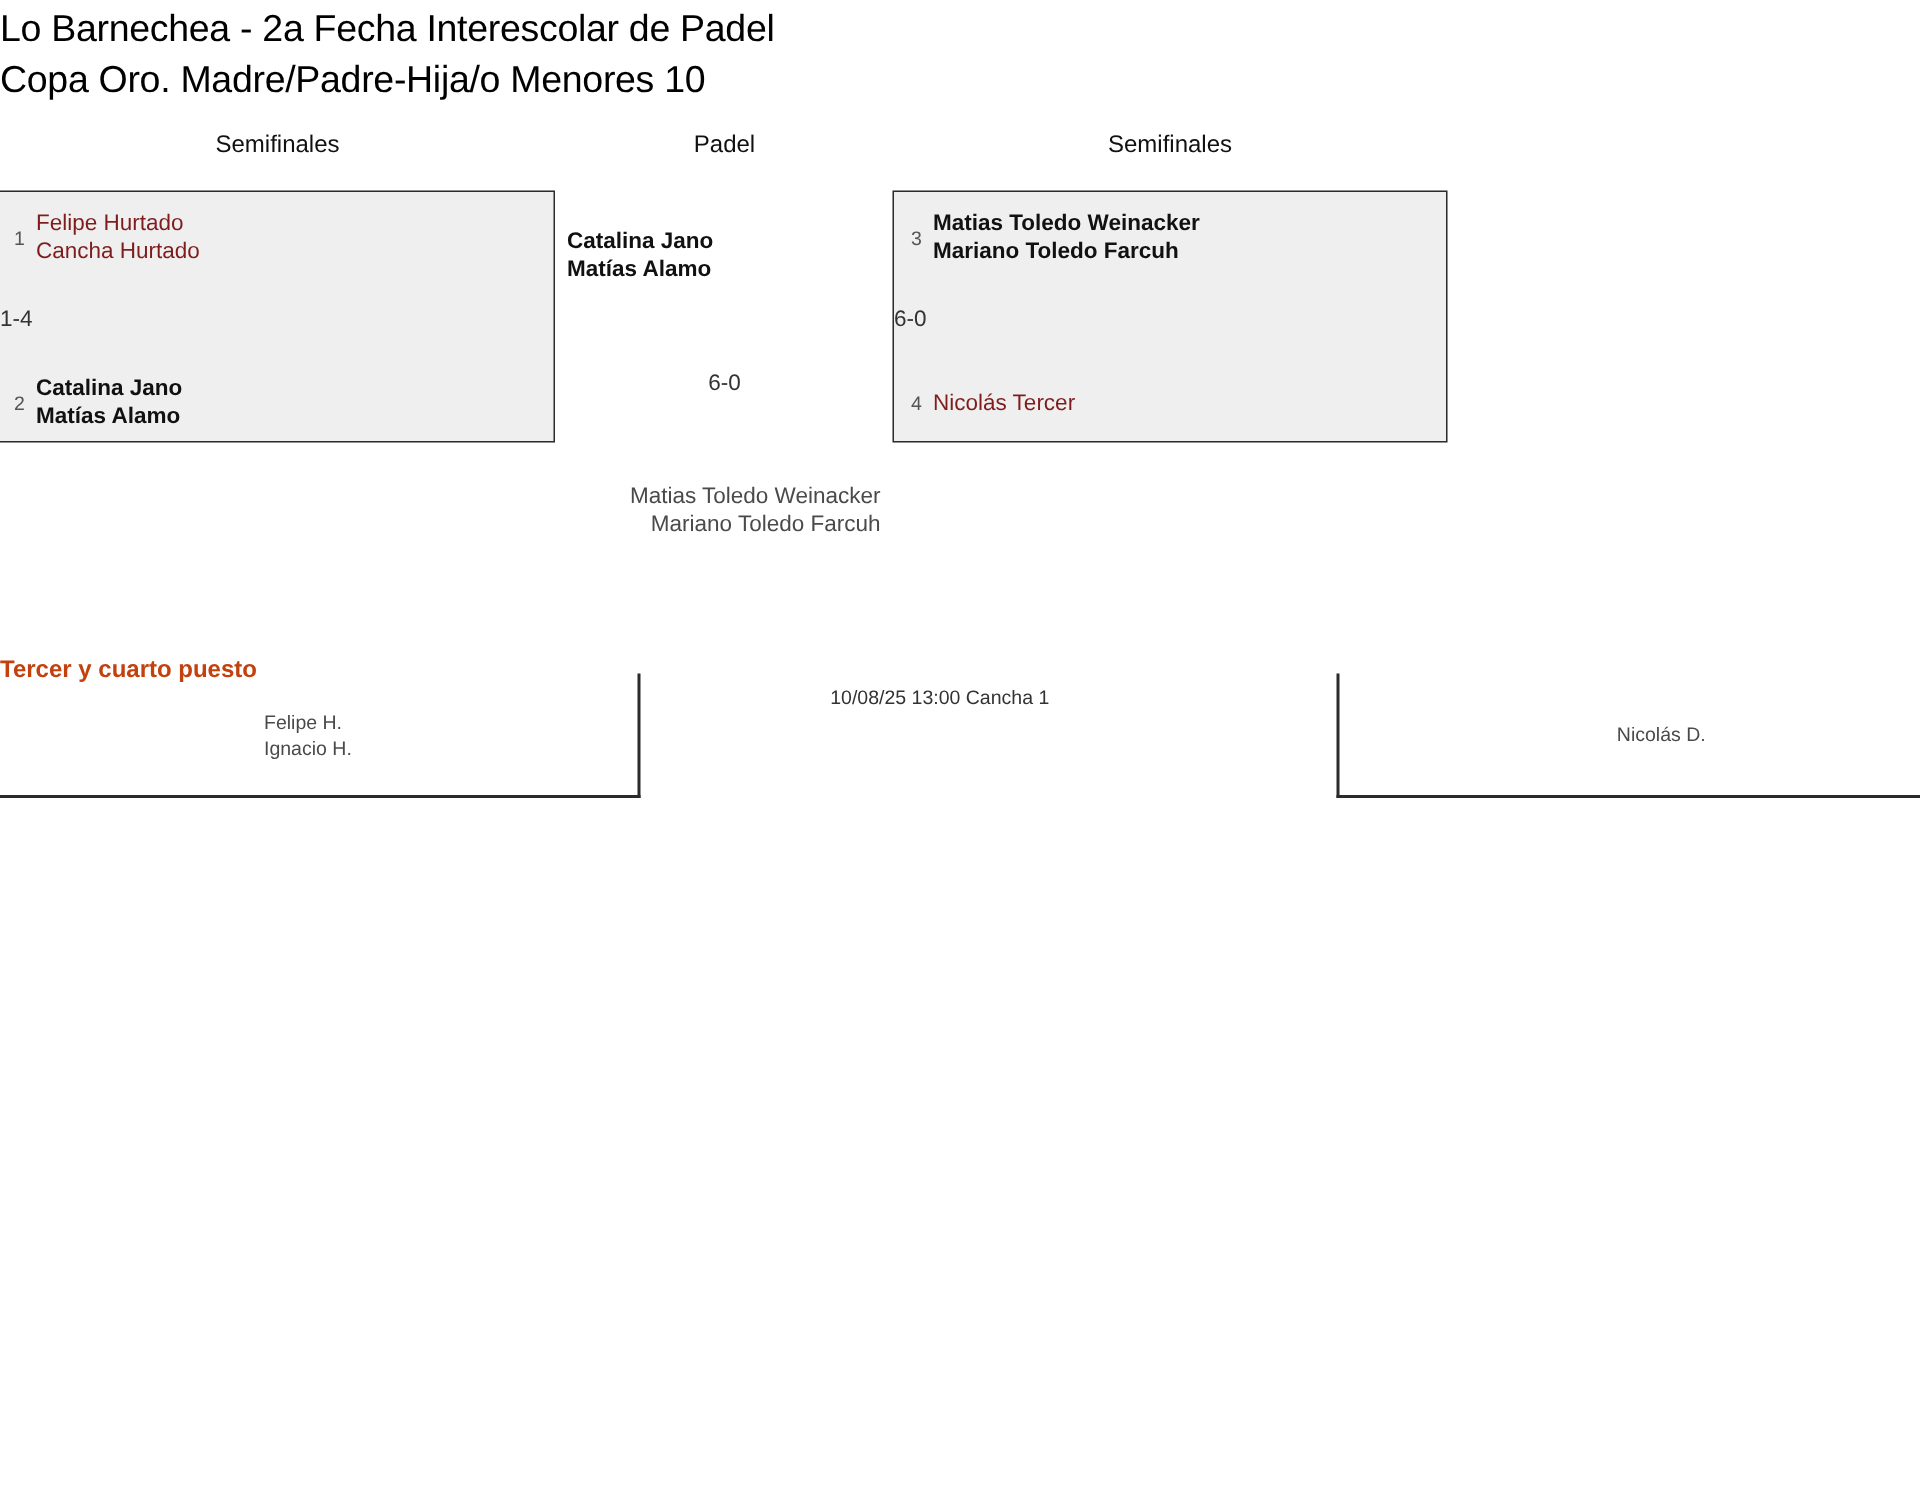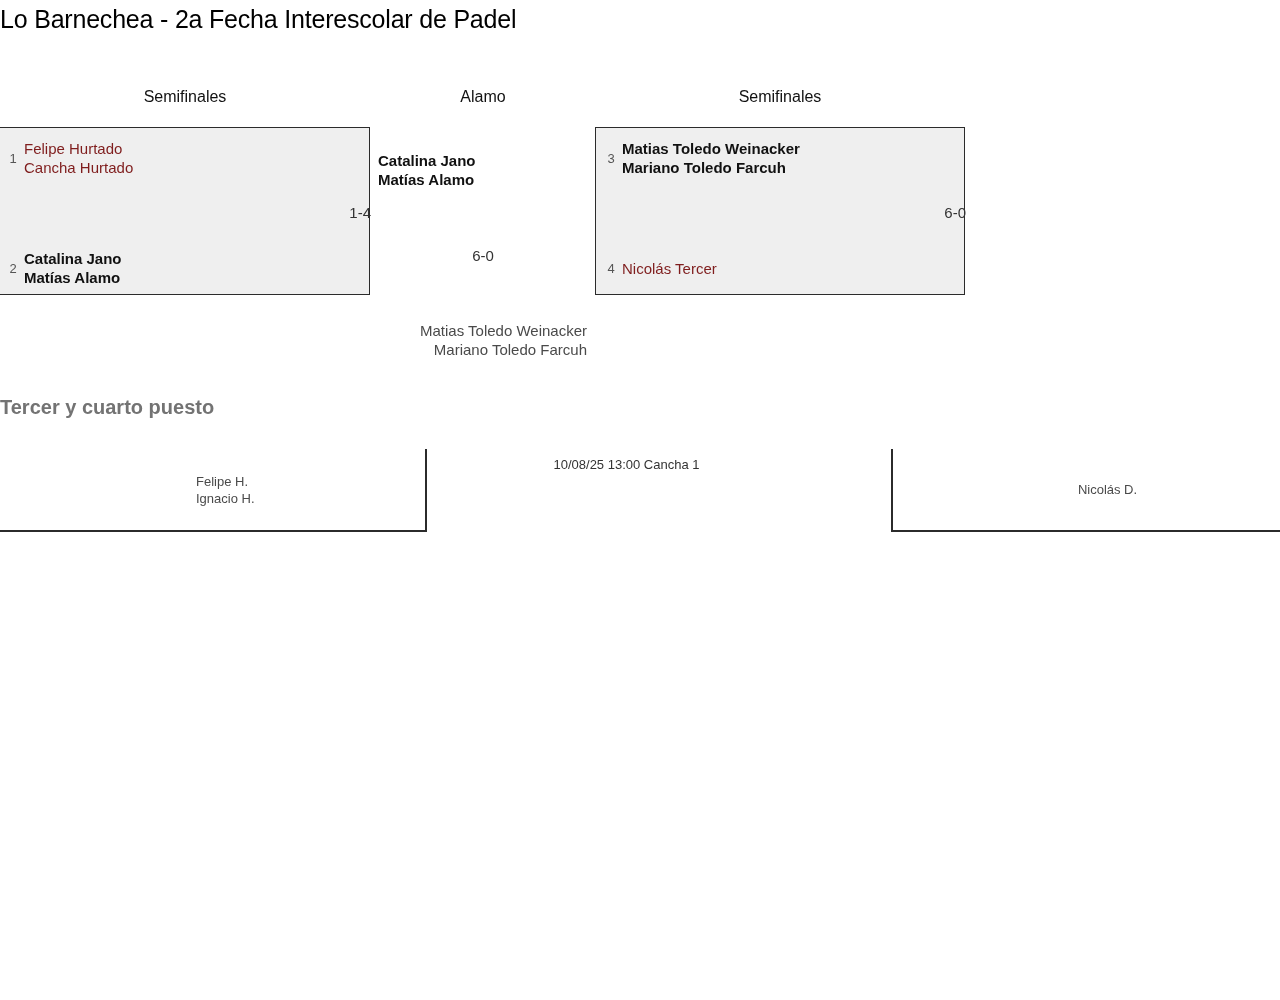--- a/index.html
+++ b/index.html
@@ -58,21 +58,21 @@
   .team-names .nm { display: block; }
   .winner .team-names { color: #111111; font-weight: 700; font-size: 15px; }
   .loser  .team-names { color: #7f1d1d; font-weight: 400; font-size: 15px; }
 
   #sf-left .team-top    { left: 2px; top: 11px; }
   #sf-left .team-bottom { left: 2px; top: 121px; }
   #sf-right .team-top    { left: 4px; top: 11px; }
   #sf-right .team-bottom { left: 4px; top: 131px; }
 
   .match-score {
-    position: absolute; font-size: 15px; color: #333333; text-align: right;
+    position: absolute; font-size: 15px; color: #333333; text-align: left;
     white-space: nowrap;
   }
   #sf-left .match-score  { left: 0; top: 76px; width: 371px; }
   #sf-right .match-score { left: 0; top: 76px; width: 370px; }
 
   
   .final-team {
     position: absolute; line-height: 19px; white-space: nowrap;
   }
   .final-team .nm { display: block; }
@@ -84,64 +84,65 @@
     left: 347px; top: 321px; width: 240px; font-size: 15px; font-weight: 400;
     color: #4a4a4a; text-align: right;
   }
   #final-score {
     position: absolute; left: 383px; top: 247px; width: 200px;
     font-size: 15px; color: #333333; text-align: center; white-space: nowrap;
   }
 
   
   #third-title {
-    position: absolute; left: 0; top: 396px;
-    font-size: 20px; font-weight: 700; color: #737373; white-space: nowrap;
+    position: absolute; left: 0; top: 438px;
+    font-size: 16px; font-weight: 700; color: #c2410c; white-space: nowrap;
   }
 
   .tp-box { position: absolute; }
   #tp-left {
     left: 0; top: 449px; width: 427px; height: 83px;
     border-right: 2px solid #2b2b2b;
     border-bottom: 2px solid #2b2b2b;
   }
   #tp-right {
     left: 851px; top: 449px; width: 429px; height: 83px;
     border-left: 2px solid #2b2b2b;
     border-bottom: 2px solid #2b2b2b;
     margin-left: 40px;
   }
   #tp-left-names {
-    position: absolute; left: 196px; top: 24px;
+    position: absolute; left: 176px; top: 24px;
     font-size: 13px; color: #4a4a4a; line-height: 17px; white-space: nowrap;
   }
   #tp-left-names .nm { display: block; }
   #tp-right-name {
     position: absolute; left: 0; top: 33px; width: 429px;
     font-size: 13px; color: #4a4a4a; text-align: center; white-space: nowrap;
   }
   #tp-meta {
     position: absolute; left: 427px; top: 457px; width: 399px;
     font-size: 13px; color: #333333; text-align: center; white-space: nowrap;
   }
 </style>
 </head>
 <body>
 
 <div class="page">
 
   <div class="header">
     <div class="title-block">
       <span class="title-line">Lo Barnechea - 2a Fecha Interescolar de Padel</span>
+      <span class="title-line">Copa Oro. Madre/Padre-Hija/o Menores 10</span>
     </div>
 
   </div>
 
   <div class="round-head" id="round-sf1">Semifinales</div>
-  <div class="round-head" id="round-final">Alamo</div>
+  <div class="round-head" id="round-final">Padel</div>
   <div class="round-head" id="round-sf2">Semifinales</div>
 
   <div class="match-box" id="sf-left">
     <div class="team team-top loser">
       <span class="seed">1</span>
       <span class="team-names">
         <span class="nm">Felipe Hurtado</span>
         <span class="nm">Cancha Hurtado</span>
       </span>
     </div>

